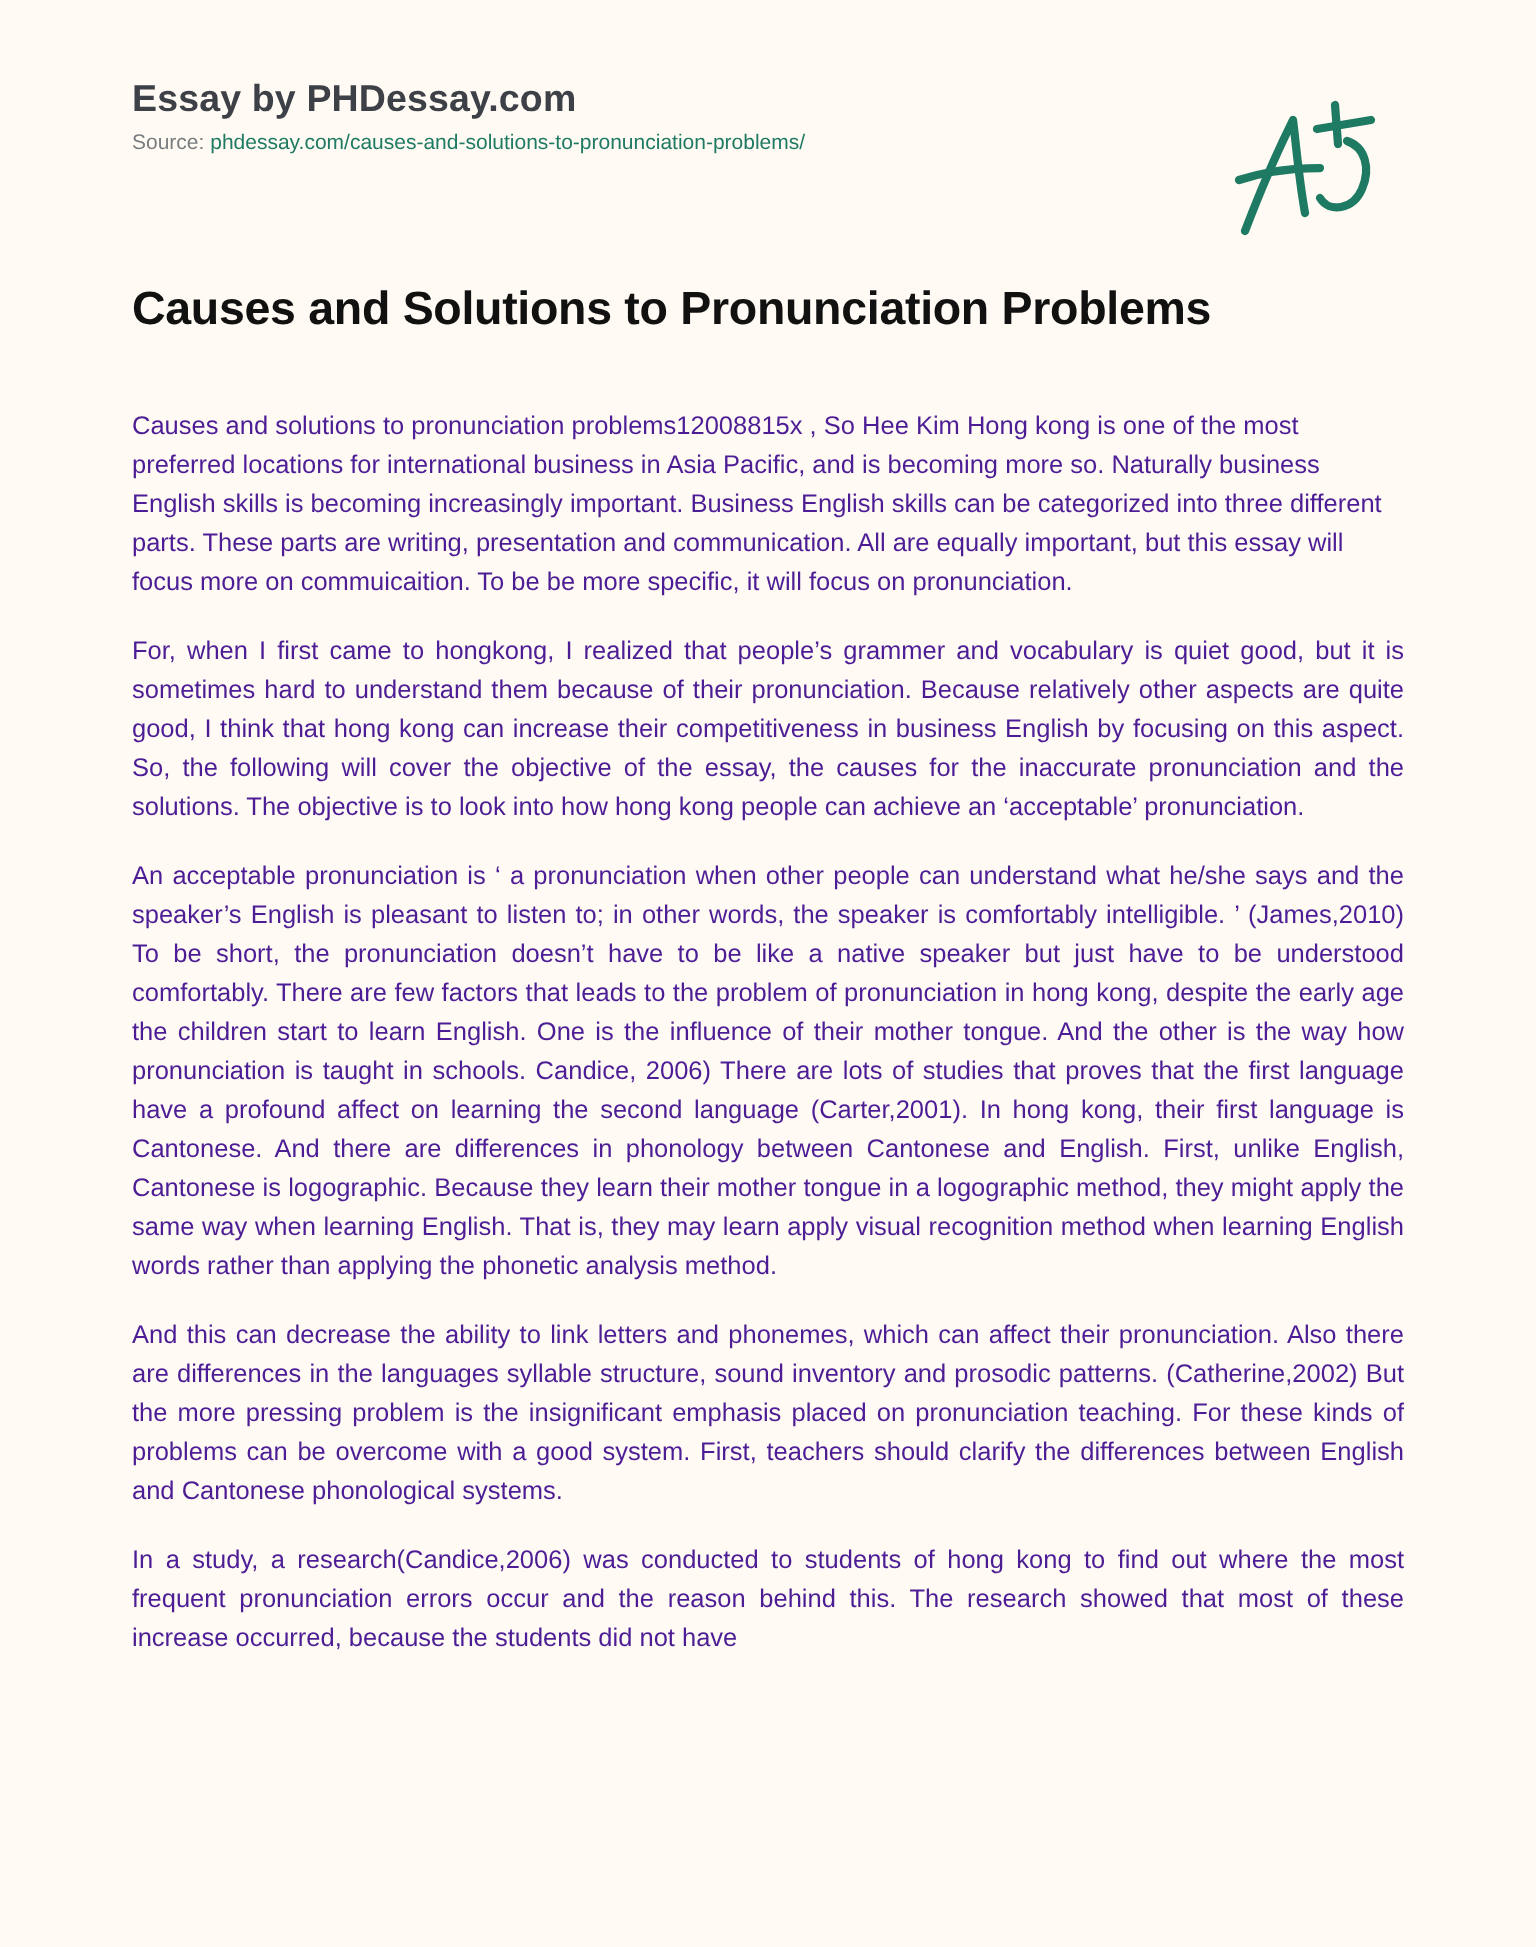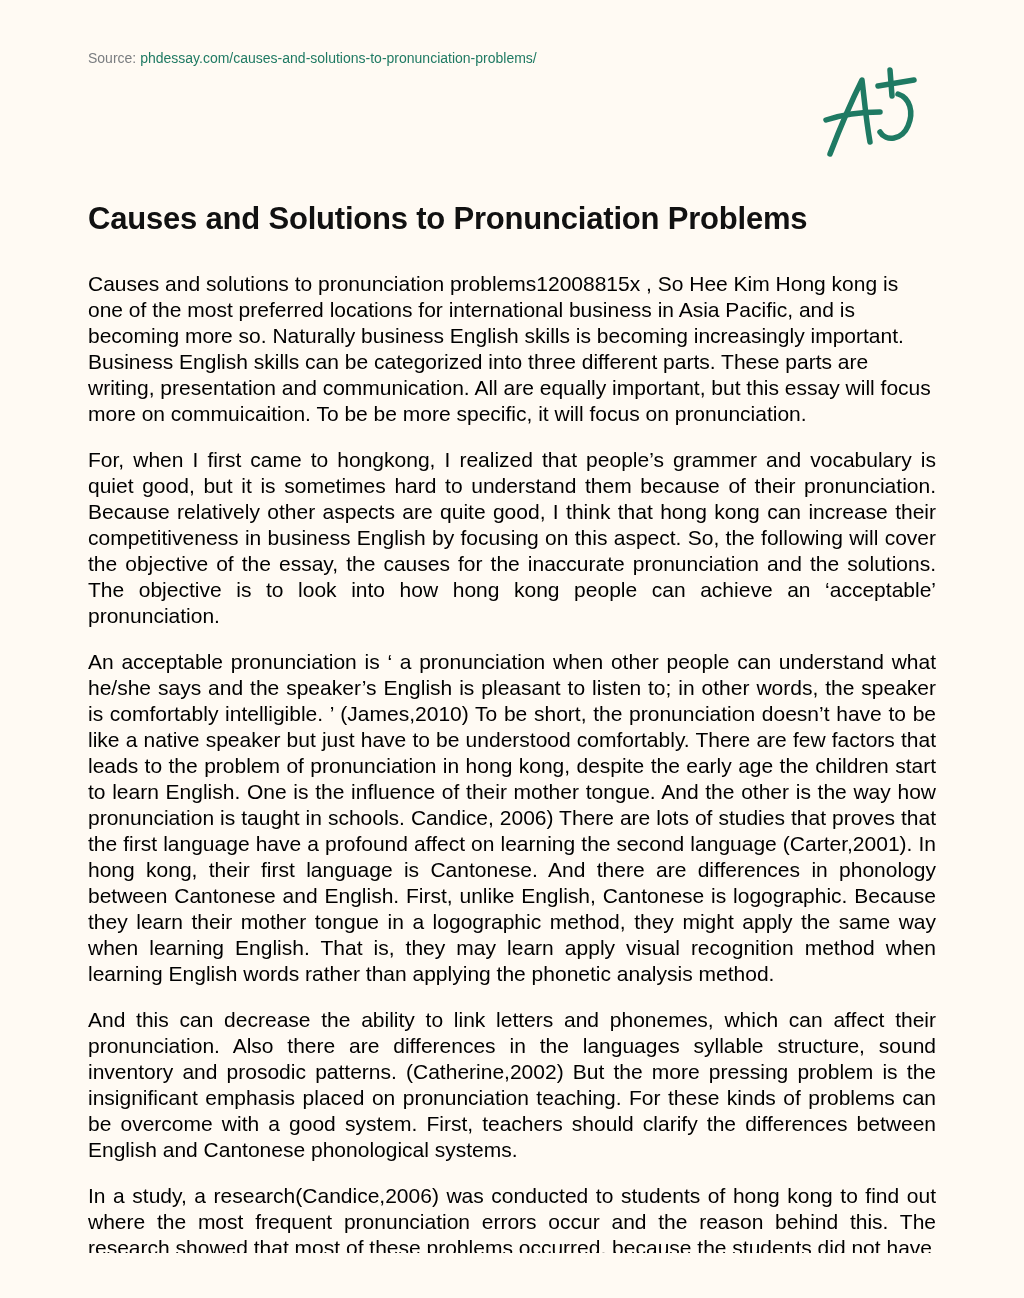--- a/index.html
+++ b/index.html
@@ -41,52 +41,53 @@
     .logo {
       position: absolute;
       left: 818px;
       top: 62px;
       width: 116px;
       height: 100px;
     }
     .page-title {
       position: absolute;
       left: 88px;
-      top: 197px;
+      top: 184px;
       width: 860px;
       margin: 0;
       font-size: 31px;
       font-weight: bold;
       color: #111;
       line-height: 44px;
       letter-spacing: -0.2px;
     }
     .content {
       position: absolute;
       left: 88px;
       top: 271px;
       width: 848px;
       height: 982px;
       overflow: hidden;
     }
     .content p {
       margin: 0 0 20px 0;
-      font-size: 21px;
+      font-size: 17px;
       line-height: 26px;
-      color: #000000;
+      color: #4c1d95;
       text-align: justify;
     }
     .content p.first {
       text-align: left;
     }
   </style>
 </head>
 <body>
 
 <div class="header">
+  <h1 class="site-title">Essay by PHDessay.com</h1>
   <div class="source">
     <span>Source:</span>
     <a>phdessay.com/causes-and-solutions-to-pronunciation-problems/</a>
   </div>
 </div>
 
 <div class="logo">
   <svg width="116" height="100" viewBox="0 0 116 100" xmlns="http://www.w3.org/2000/svg">
     <g fill="none" stroke="#1f7a63" stroke-width="5.5" stroke-linecap="round" stroke-linejoin="round">
 
@@ -103,14 +104,14 @@
   </svg>
 </div>
 
 <h2 class="page-title">Causes and Solutions to Pronunciation Problems</h2>
 
 <div class="content">
   <p class="first">Causes and solutions to pronunciation problems12008815x , So Hee Kim Hong kong is one of the most preferred locations for international business in Asia Pacific, and is becoming more so. Naturally business English skills is becoming increasingly important. Business English skills can be categorized into three different parts. These parts are writing, presentation and communication. All are equally important, but this essay will focus more on commuicaition. To be be more specific, it will focus on pronunciation.</p>
   <p>For, when I first came to hongkong, I realized that people’s grammer and vocabulary is quiet good, but it is sometimes hard to understand them because of their pronunciation. Because relatively other aspects are quite good, I think that hong kong can increase their competitiveness in business English by focusing on this aspect. So, the following will cover the objective of the essay, the causes for the inaccurate pronunciation and the solutions. The objective is to look into how hong kong people can achieve an ‘acceptable’ pronunciation.</p>
   <p>An acceptable pronunciation is ‘ a pronunciation when other people can understand what he/she says and the speaker’s English is pleasant to listen to; in other words, the speaker is comfortably intelligible. ’ (James,2010) To be short, the pronunciation doesn’t have to be like a native speaker but just have to be understood comfortably. There are few factors that leads to the problem of pronunciation in hong kong, despite the early age the children start to learn English. One is the influence of their mother tongue. And the other is the way how pronunciation is taught in schools. Candice, 2006) There are lots of studies that proves that the first language have a profound affect on learning the second language (Carter,2001). In hong kong, their first language is Cantonese. And there are differences in phonology between Cantonese and English. First, unlike English, Cantonese is logographic. Because they learn their mother tongue in a logographic method, they might apply the same way when learning English. That is, they may learn apply visual recognition method when learning English words rather than applying the phonetic analysis method.</p>
   <p>And this can decrease the ability to link letters and phonemes, which can affect their pronunciation. Also there are differences in the languages syllable structure, sound inventory and prosodic patterns. (Catherine,2002) But the more pressing problem is the insignificant emphasis placed on pronunciation teaching. For these kinds of problems can be overcome with a good system. First, teachers should clarify the differences between English and Cantonese phonological systems.</p>
-  <p>In a study, a research(Candice,2006) was conducted to students of hong kong to find out where the most frequent pronunciation errors occur and the reason behind this. The research showed that most of these problems occurred, because the students did not have</p>
+  <p>In a study, a research(Candice,2006) was conducted to students of hong kong to find out where the most frequent pronunciation errors occur and the reason behind this. The research showed that most of these increase occurred, because the students did not have</p>
 </div>
 
 </body></html>

